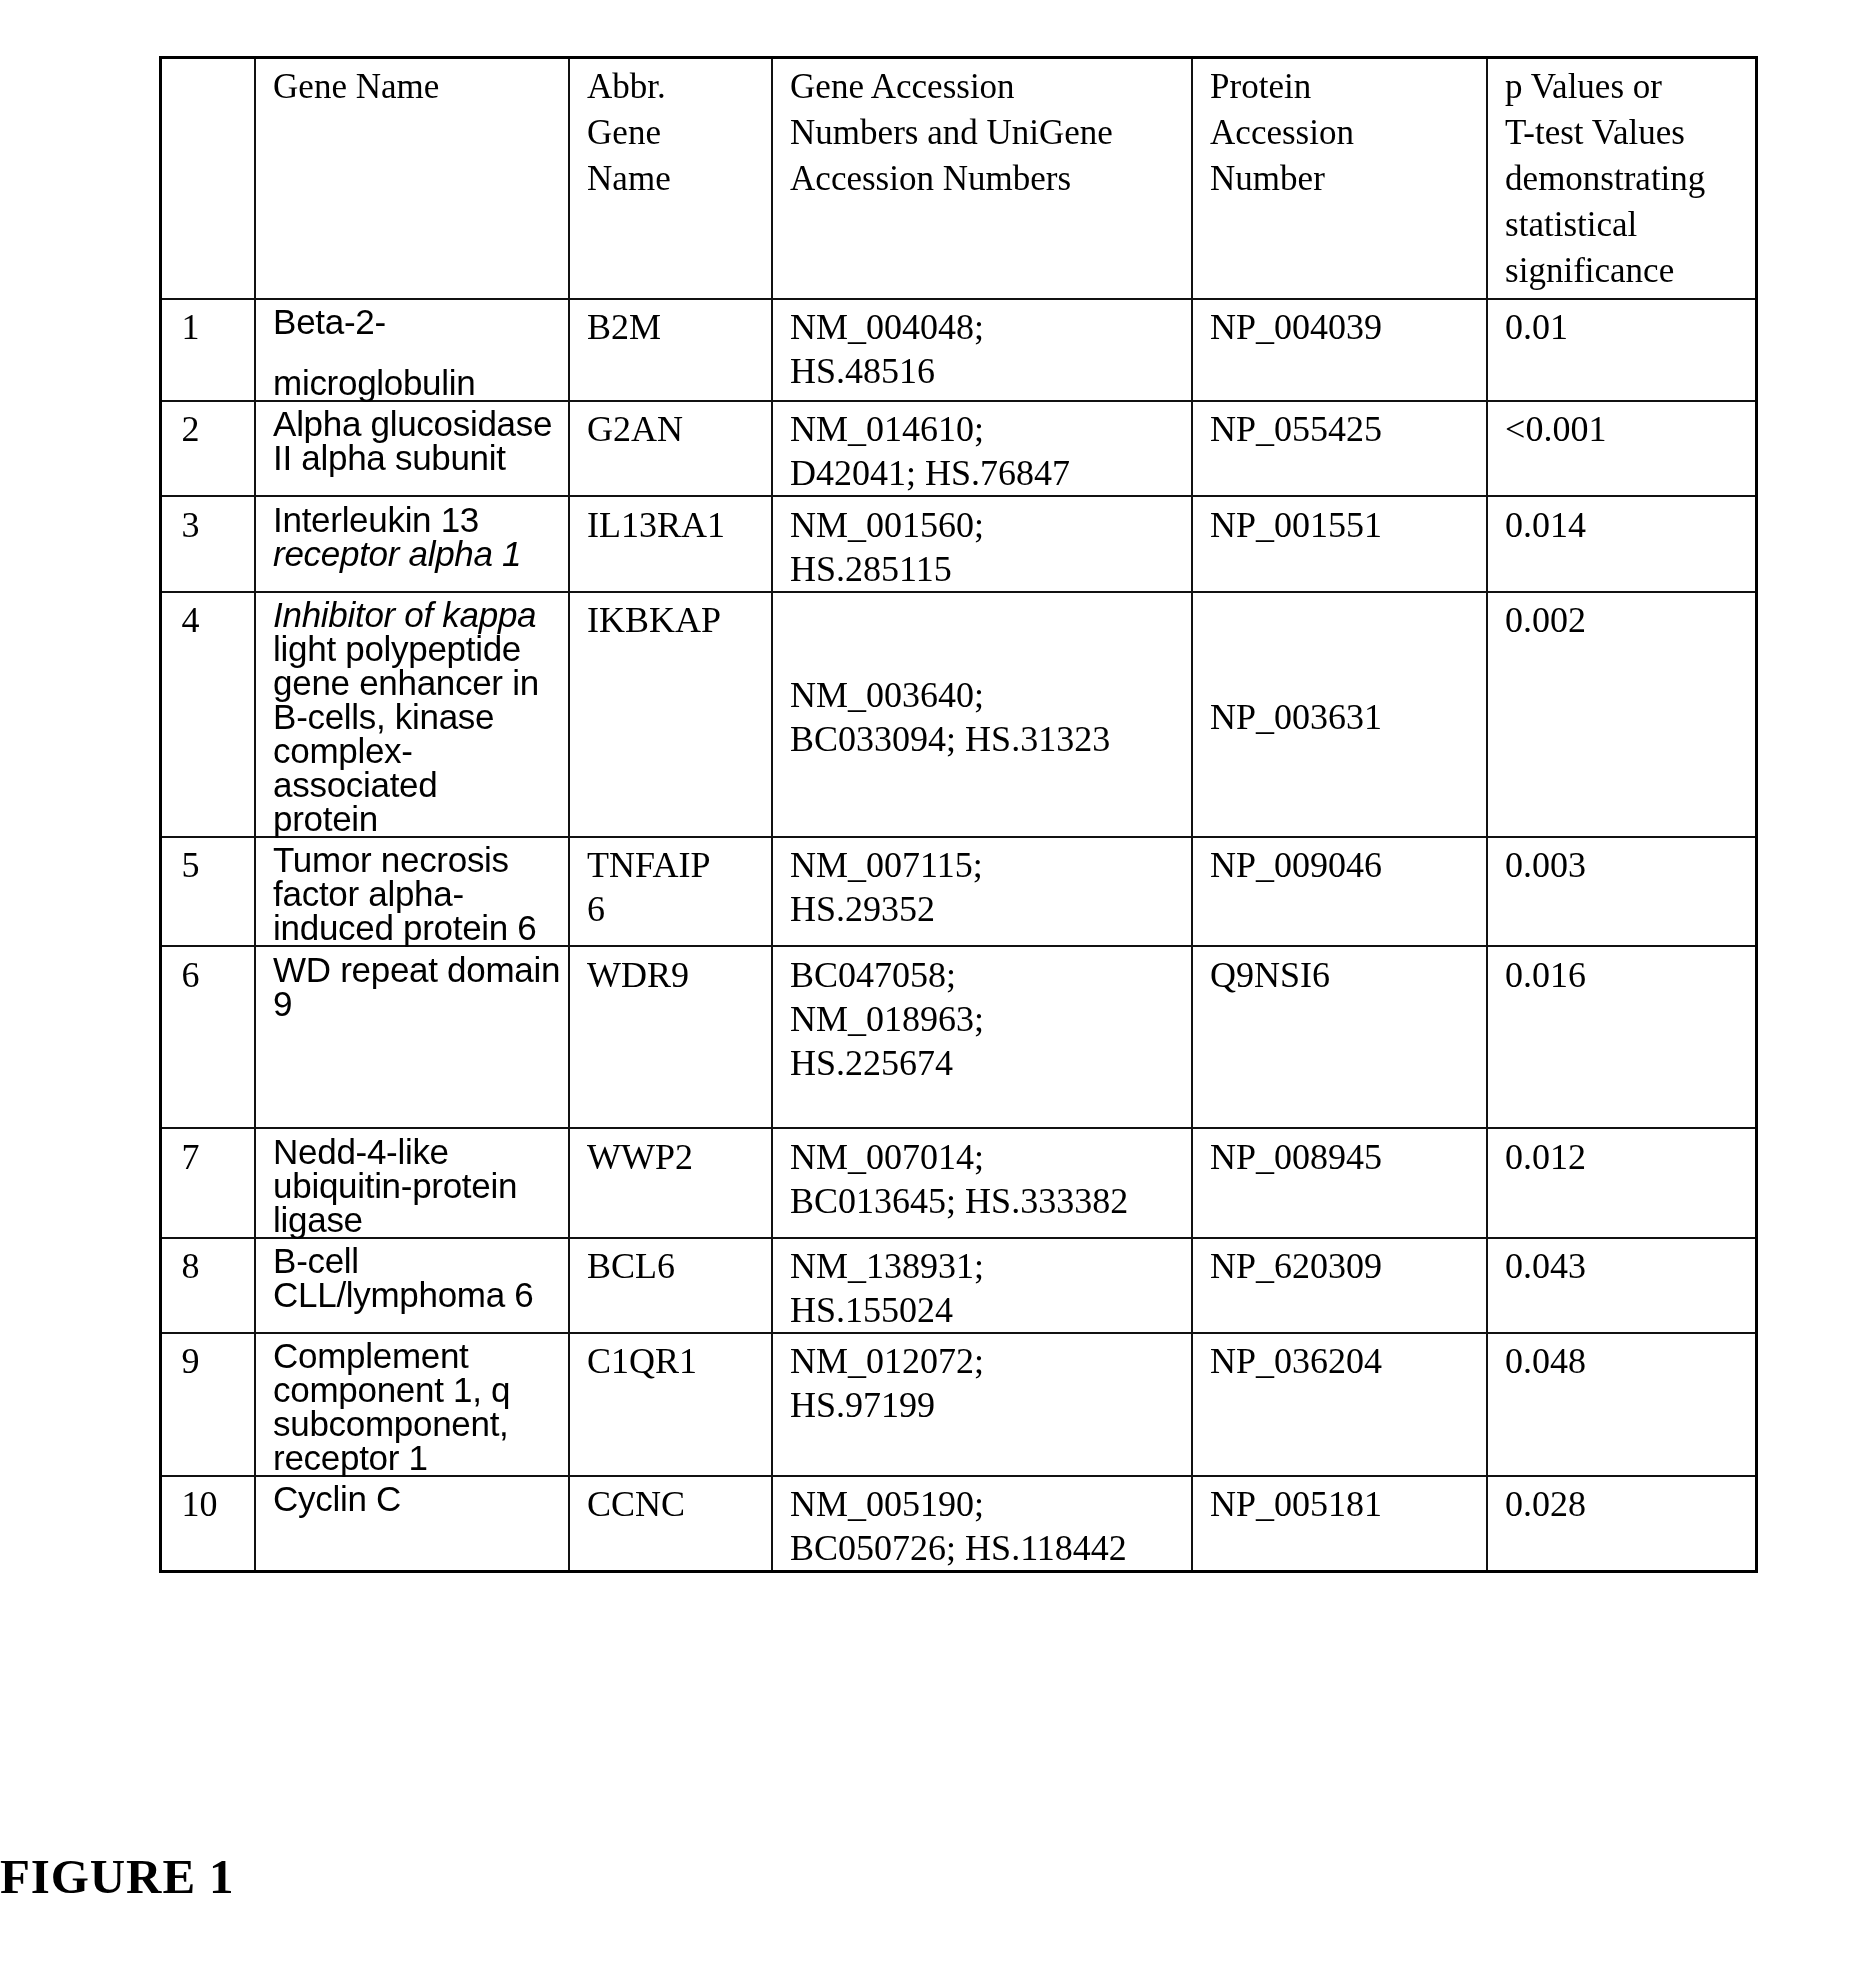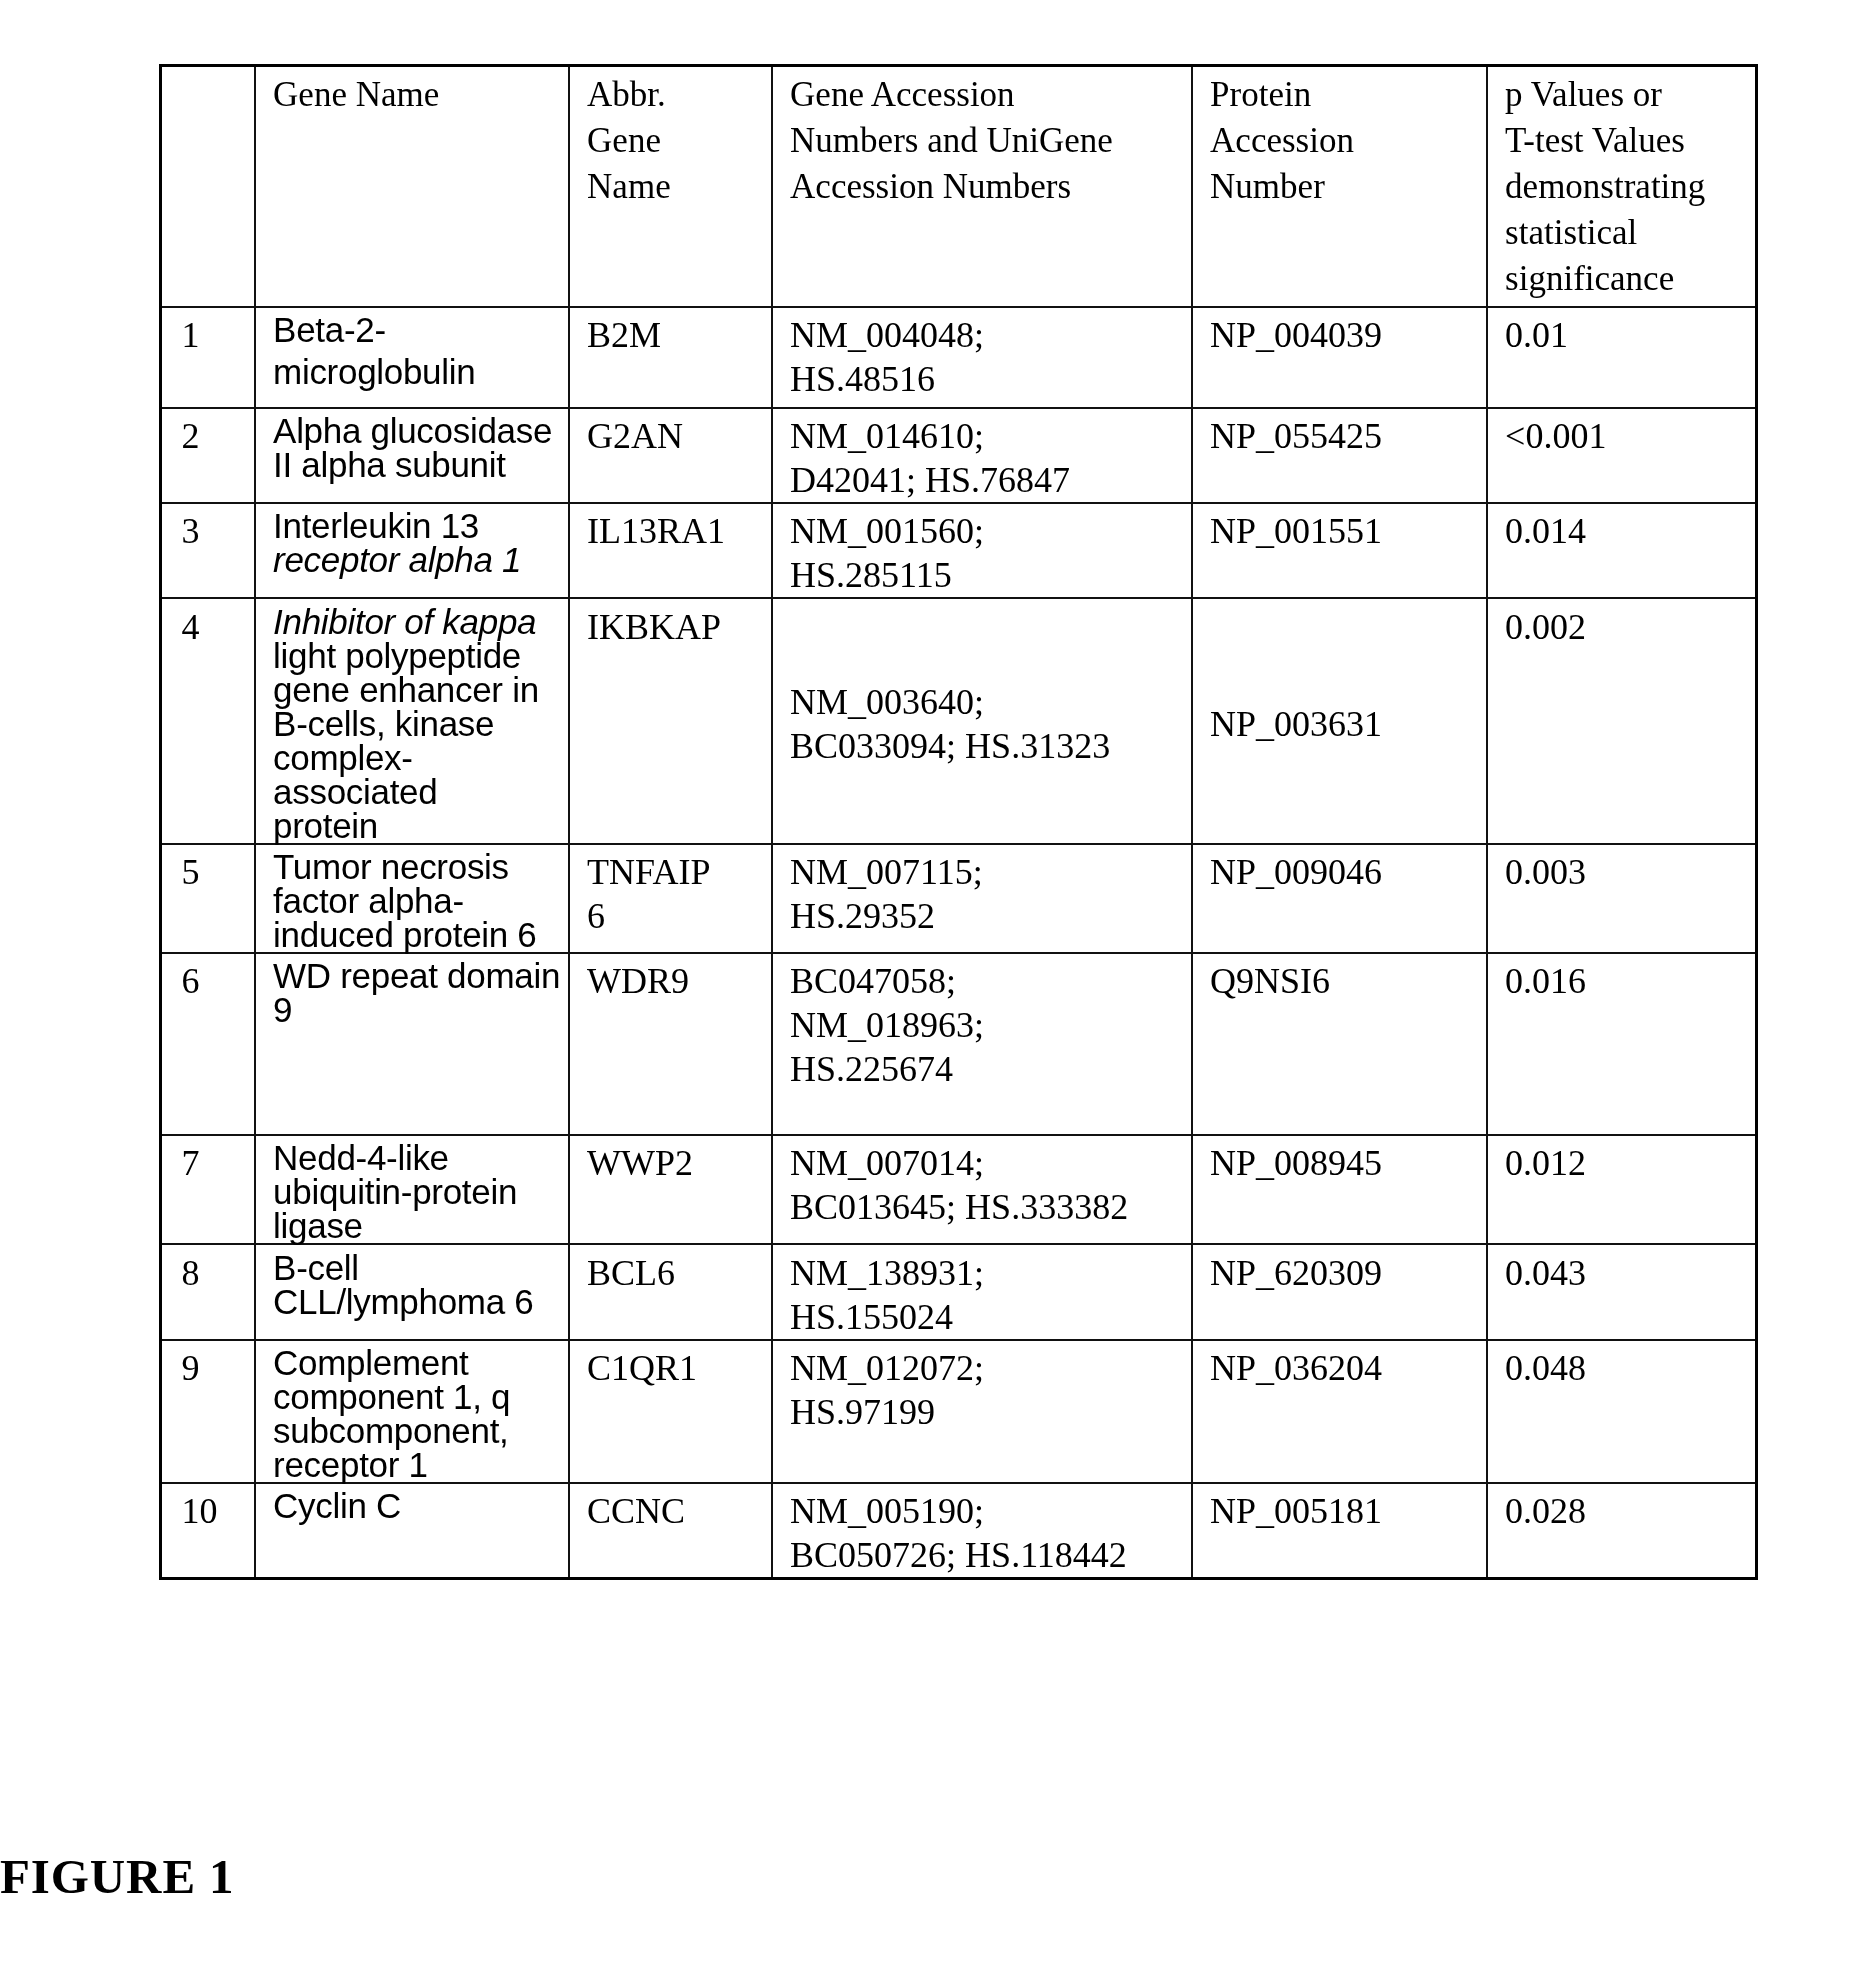--- a/index.html
+++ b/index.html
@@ -1,20 +1,20 @@
 <!DOCTYPE html>
 <html style="font-size:14px"><head>
 <meta charset="utf-8">
 <style>
   html, body { margin: 0; padding: 0; background: #ffffff; }
   body { width: 1855px; height: 1980px; position: relative; overflow: hidden; color: #000; }
   .gene-table {
     position: absolute;
     left: 159px;
-    top: 64px;
+    top: 56px;
     width: 1595px;
     border-collapse: collapse;
     table-layout: fixed;
     border: 3.5px solid #000;
   }
   .gene-table td, .gene-table th {
     border: 2.6px solid #111;
     vertical-align: top;
     text-align: left;
     padding: 0;
@@ -42,21 +42,21 @@
   }
   .sans-cell {
     font-family: "Liberation Sans", "DejaVu Sans", sans-serif;
     font-size: 35px;
     line-height: 34px;
     padding: 5.3px 7px 0 17.6px !important;
     letter-spacing: -0.3px;
   }
   .line { display: block; }
   .mid { vertical-align: middle !important; }
-  .r1-gene .line + .line { margin-top: 8px; }
+  .r1-gene .line + .line { margin-top: 27px; }
   .figure-caption {
     position: absolute;
     left: 0;
     width: 1800px;
     top: 1848px;
     font-family: "Liberation Serif", "DejaVu Serif", serif;
     font-weight: bold;
     font-size: 49px;
     letter-spacing: 0.9px;
   }

